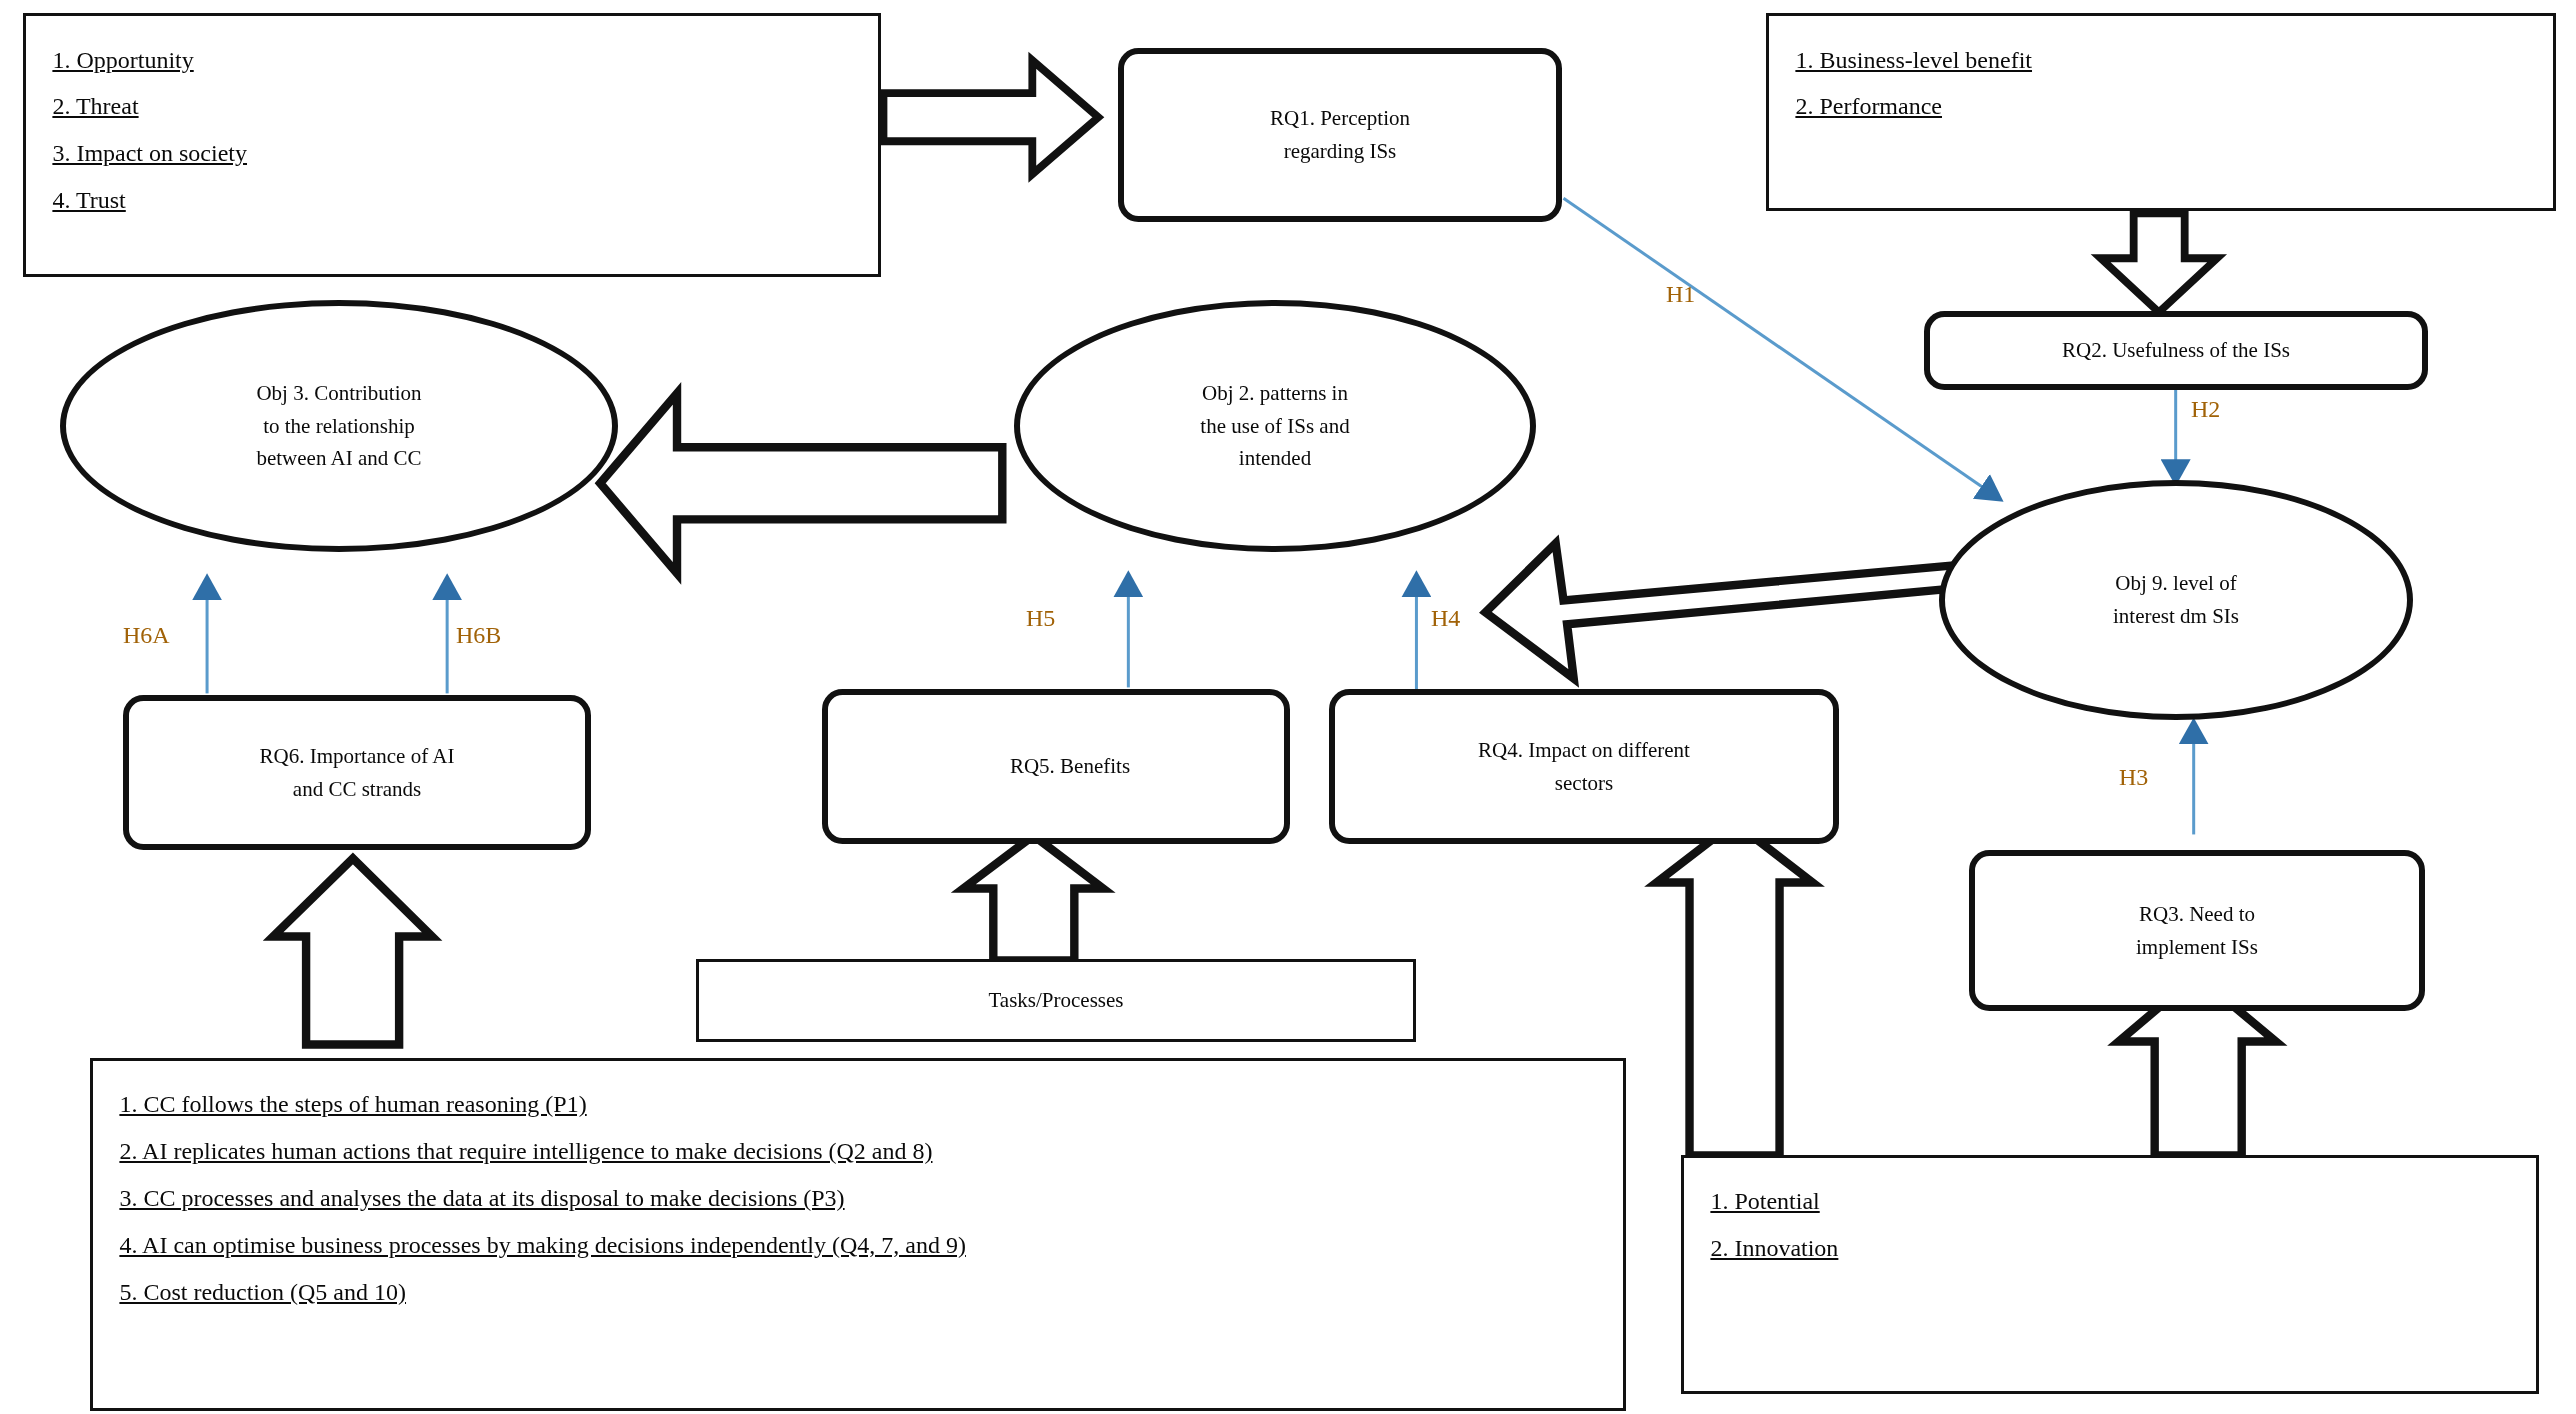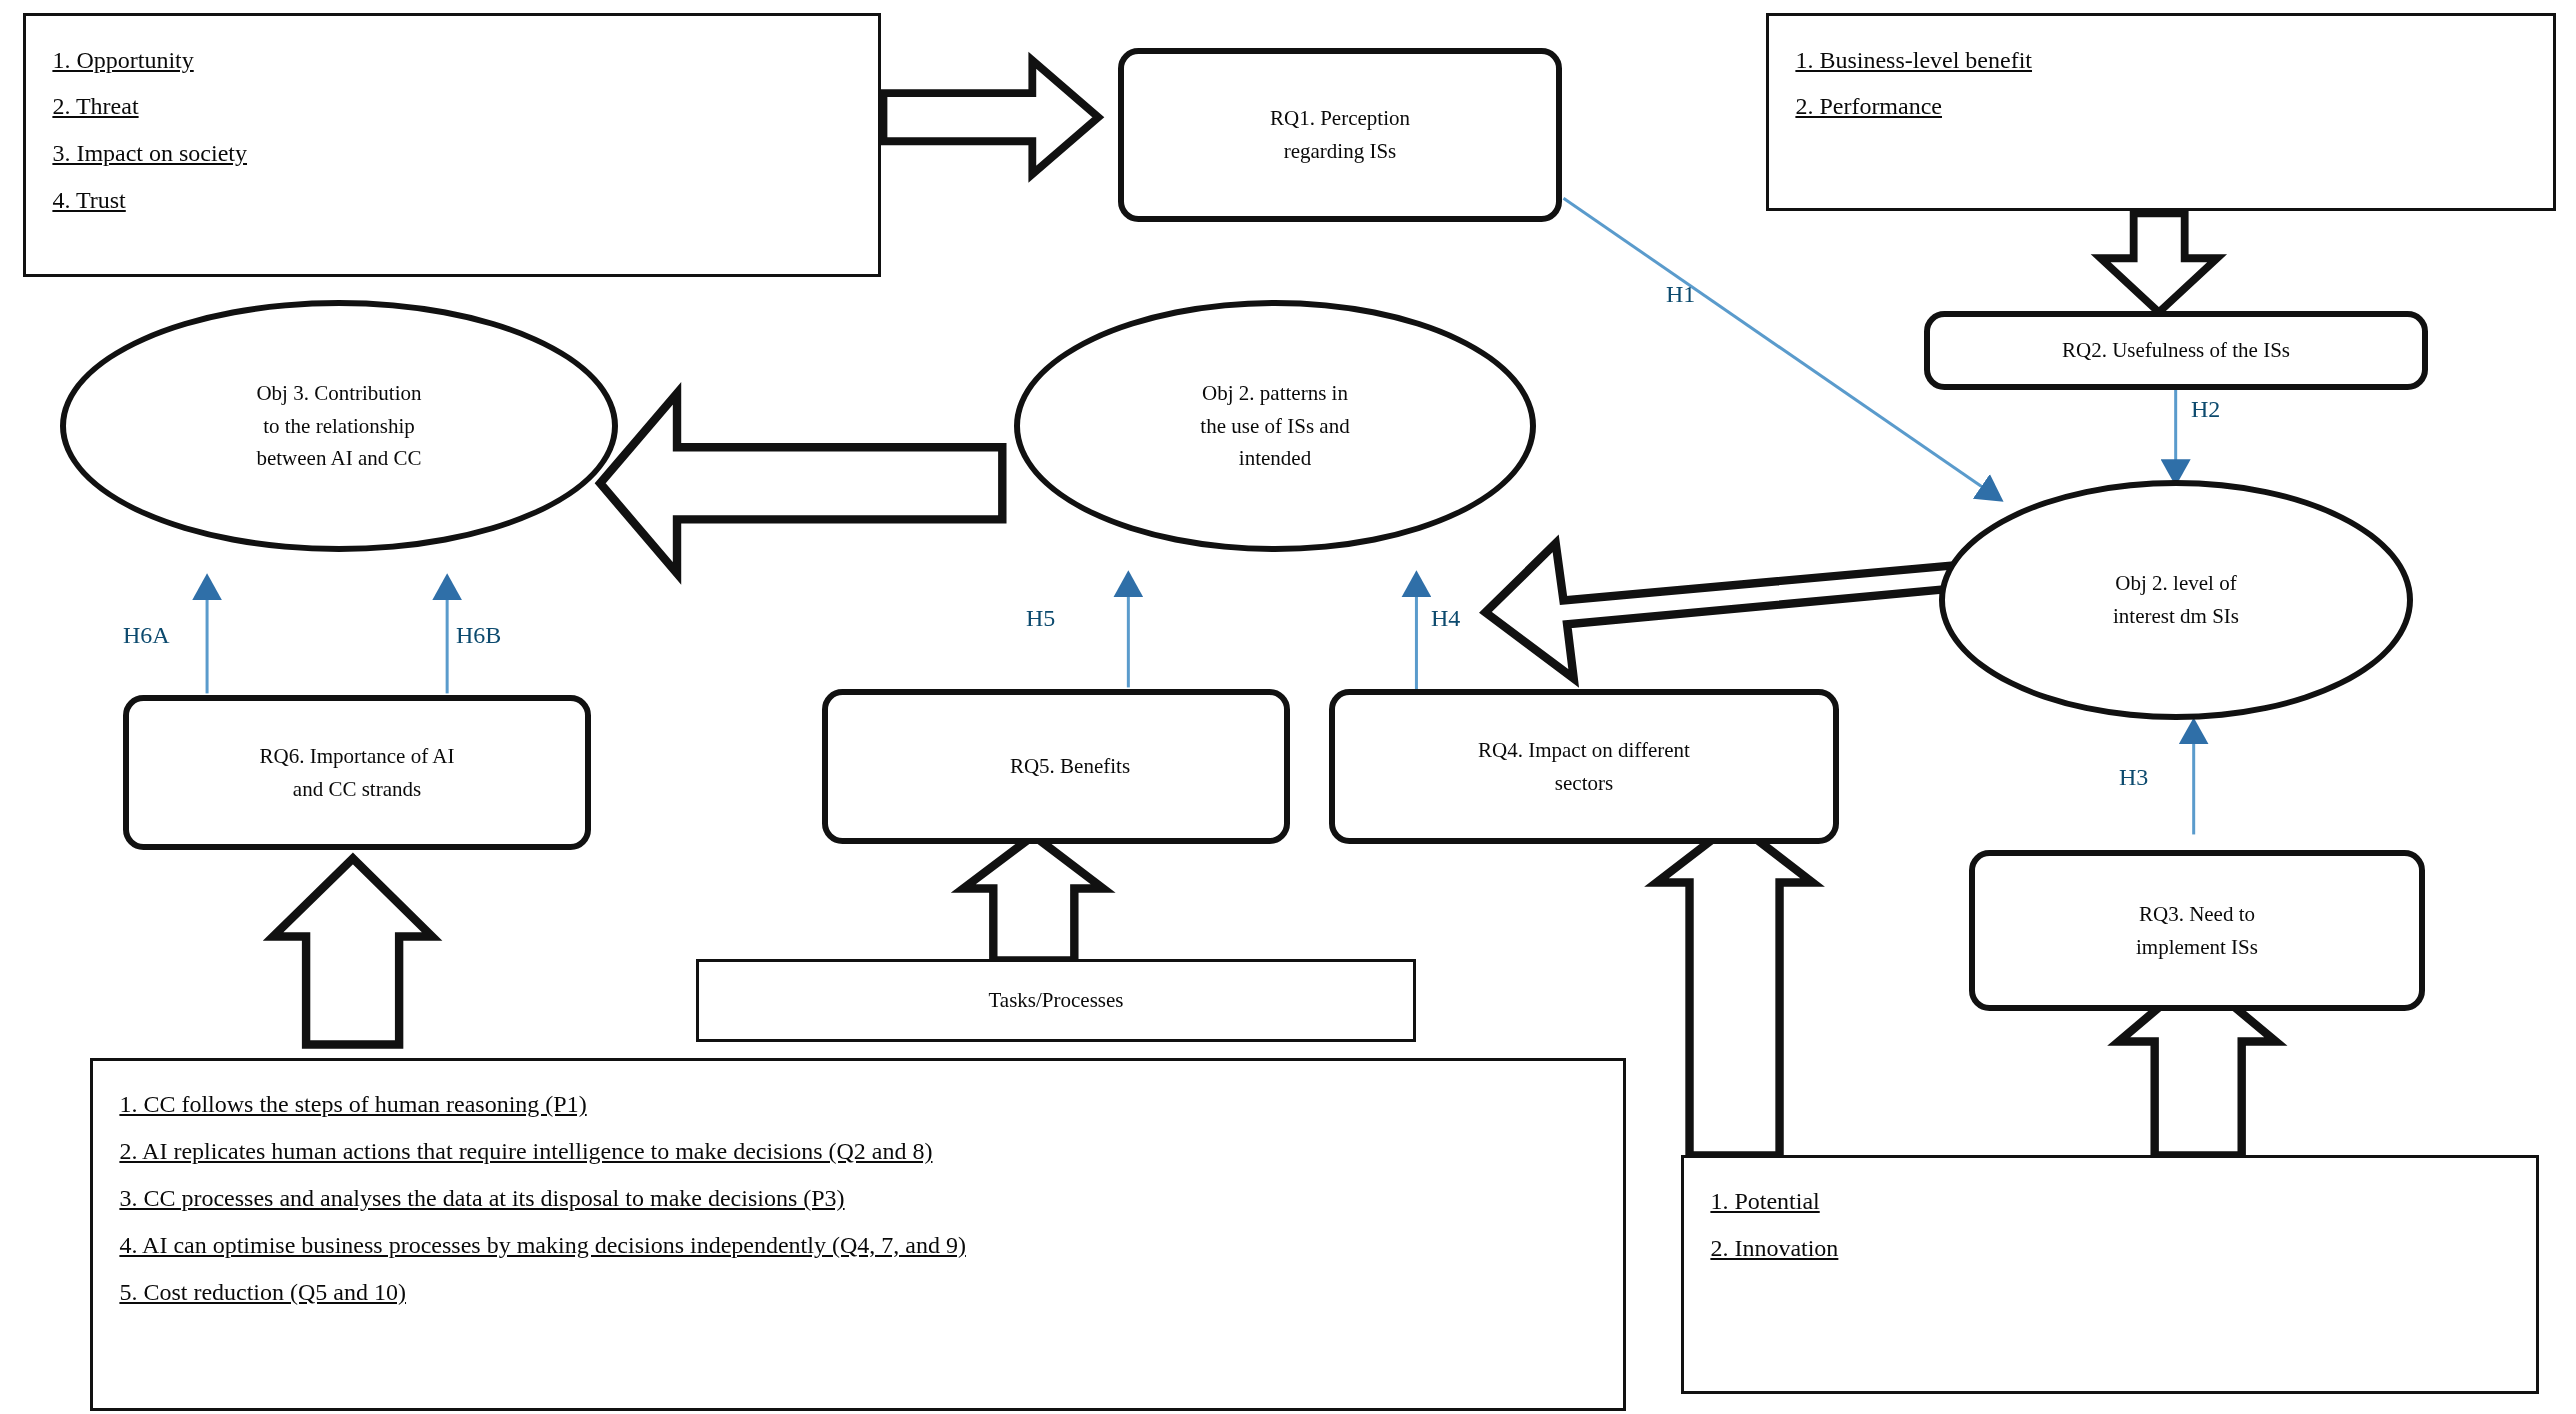--- a/index.html
+++ b/index.html
@@ -12,21 +12,21 @@
   .rect{border:3.6px solid #111;}
   .rrect{border:6.6px solid #111;border-radius:20.4px;}
   .ellipse{border:6.6px solid #111;border-radius:50%;}
 
   .listbox{align-items:flex-start;justify-content:flex-start;text-align:left;}
   .listbox .inner{padding:20.4px 26.4px;width:100%;}
   .listbox .li{line-height:1.95;white-space:nowrap;text-decoration:underline;}
 
   .lbl{font-size:24px;line-height:1.52;}
   .lbl-lg{font-size:21px;line-height:1.55;}
-  .hlabel{position:absolute;color:#0c4a6e;font-size:24px;line-height:1;white-space:nowrap;}
+  .hlabel{position:absolute;color:#a16207;font-size:24px;line-height:1;white-space:nowrap;}
 </style>
 </head>
 <body>
 
 <div id="stage">
 
   <svg id="wires" viewBox="0 0 4292 2357">
     <defs>
       <marker id="bluehead" markerWidth="10" markerHeight="10" refX="7" refY="5" orient="auto">
         <path d="M0,0 L9,5 L0,10 z" fill="#2f6fa8"></path>
@@ -102,21 +102,21 @@
   <div class="node ellipse" style="left:1014px;top:300px;width:522px;height:252px;">
     <div>
       <div class="lbl-lg">Obj 2. patterns in</div>
       <div class="lbl-lg">the use of ISs and</div>
       <div class="lbl-lg">intended</div>
     </div>
   </div>
 
   <div class="node ellipse" style="left:1939px;top:480px;width:474px;height:240px;">
     <div>
-      <div class="lbl-lg">Obj 2. level of</div>
+      <div class="lbl-lg">Obj 9. level of</div>
       <div class="lbl-lg">interest dm SIs</div>
     </div>
   </div>
 
   <div class="node rrect" style="left:123px;top:695px;width:468px;height:155px;">
     <div>
       <div class="lbl-lg">RQ6. Importance of AI</div>
       <div class="lbl-lg">and CC strands</div>
     </div>
   </div>

